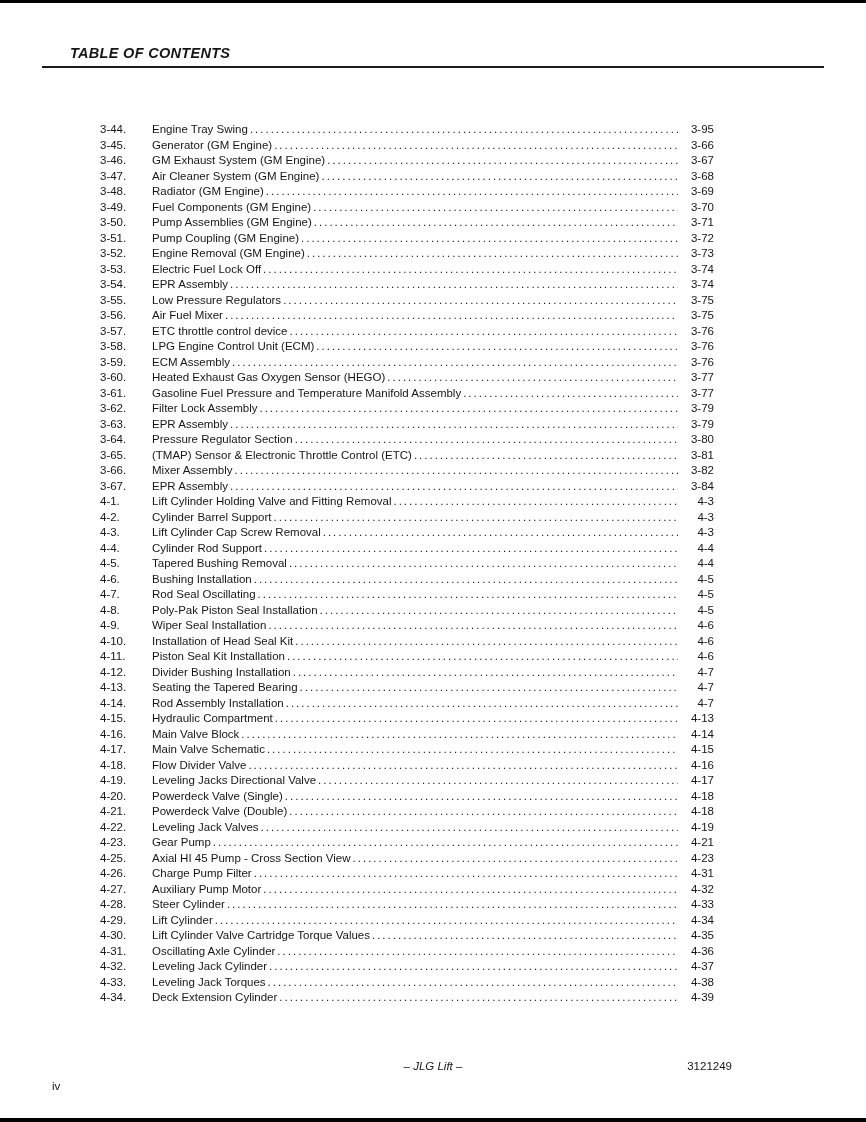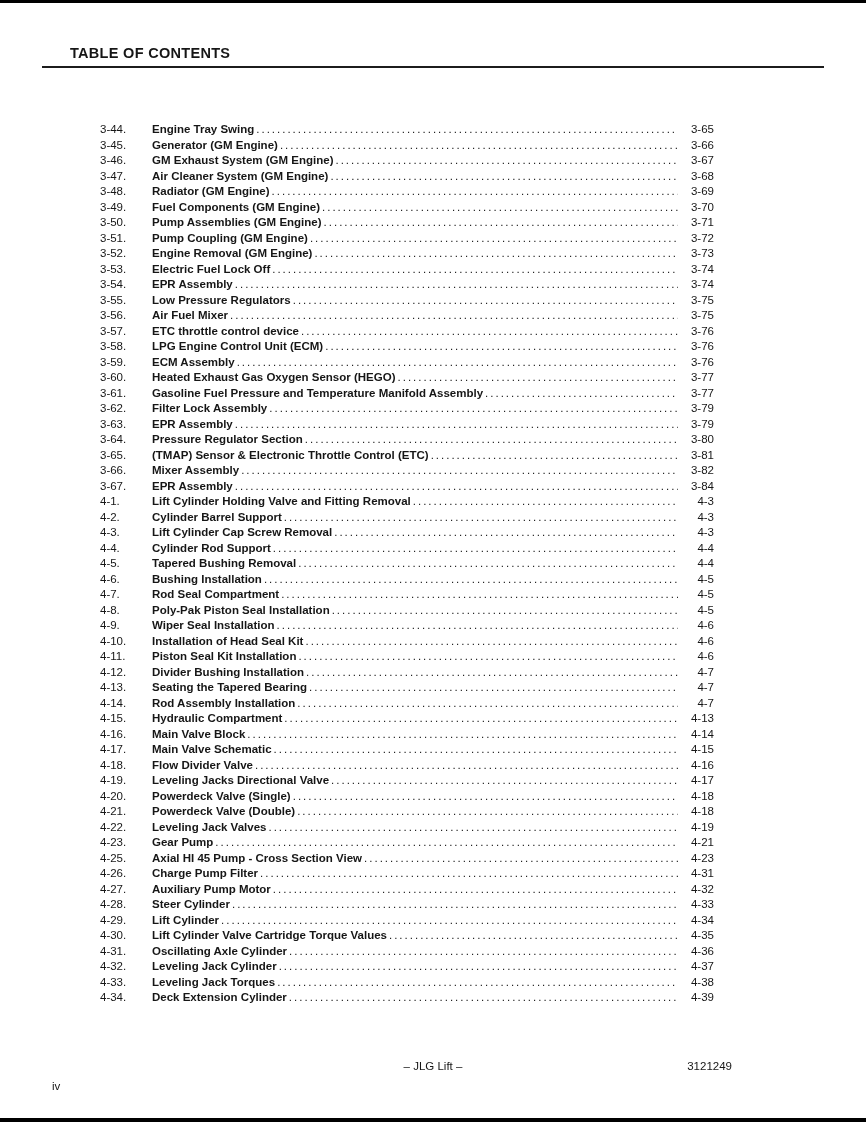--- a/index.html
+++ b/index.html
@@ -6,60 +6,60 @@
   body {
     width:866px; height:1122px; position:relative; overflow:hidden;
     font-family:"Liberation Sans", sans-serif; color:#161616;
   }
   .scan-bar { position:absolute; left:0; width:866px; background:#000; }
   .scan-bar.top { top:0; height:3px; }
   .scan-bar.bottom { bottom:0; height:4px; }
 
   .header-title {
     position:absolute; top:45px; left:70px;
-    font-size:14.5px; font-weight:bold; letter-spacing:0.3px;
+    font-size:14.5px; font-weight:bold; font-style:italic; letter-spacing:0.3px;
   }
   .header-rule {
     position:absolute; top:66px; left:42px; width:782px;
     border-top:2px solid #1c1c1c;
   }
 
   .toc-list { position:absolute; top:122px; left:100px; width:614px; }
   .row {
     display:flex; align-items:baseline;
     font-size:11.5px; line-height:15.5px; white-space:nowrap;justify-content:space-between;
   }
   .num   { flex:0 0 52px; }
-  .title { flex:0 0 auto;font-weight:bold; }
+  .title { flex:0 0 auto; }
   .leader { flex:1 1 auto; overflow:hidden; padding:0 2px; height:15.5px; }
   .leader::after {
     content:"........................................................................................................................................................................";
     letter-spacing:2px;
   }
   .page-num { flex:0 0 36px; text-align:right; }
 
   .footer { position:absolute; top:1060px; left:0; width:866px; height:18px; font-size:11.5px; }
   .footer-left  { position:absolute; left:52px; top:0;margin-top:20px; }
-  .footer-center{ position:absolute; left:0; top:0; width:100%; text-align:center; }
+  .footer-center{ position:absolute; left:0; top:0; width:100%; text-align:center; font-style:italic; }
   .footer-right { position:absolute; right:134px; top:0; }
 </style>
 </head>
 <body>
 
 <div class="scan-bar top"></div>
 
 <div class="header-title">TABLE OF CONTENTS</div>
 <div class="header-rule"></div>
 
 <div class="toc-list">
     <div class="row">
       <span class="num">3-44.</span>
       <span class="title">Engine Tray Swing</span>
       <span class="leader"></span>
-      <span class="page-num">3-65</span>
+      <span class="page-num">3-95</span>
     </div>
     <div class="row">
       <span class="num">3-45.</span>
       <span class="title">Generator (GM Engine)</span>
       <span class="leader"></span>
       <span class="page-num">3-66</span>
     </div>
     <div class="row">
       <span class="num">3-46.</span>
       <span class="title">GM Exhaust System (GM Engine)</span>
@@ -223,21 +223,21 @@
       <span class="page-num">4-4</span>
     </div>
     <div class="row">
       <span class="num">4-6.</span>
       <span class="title">Bushing Installation</span>
       <span class="leader"></span>
       <span class="page-num">4-5</span>
     </div>
     <div class="row">
       <span class="num">4-7.</span>
-      <span class="title">Rod Seal Compartment</span>
+      <span class="title">Rod Seal Oscillating</span>
       <span class="leader"></span>
       <span class="page-num">4-5</span>
     </div>
     <div class="row">
       <span class="num">4-8.</span>
       <span class="title">Poly-Pak Piston Seal Installation</span>
       <span class="leader"></span>
       <span class="page-num">4-5</span>
     </div>
     <div class="row">

